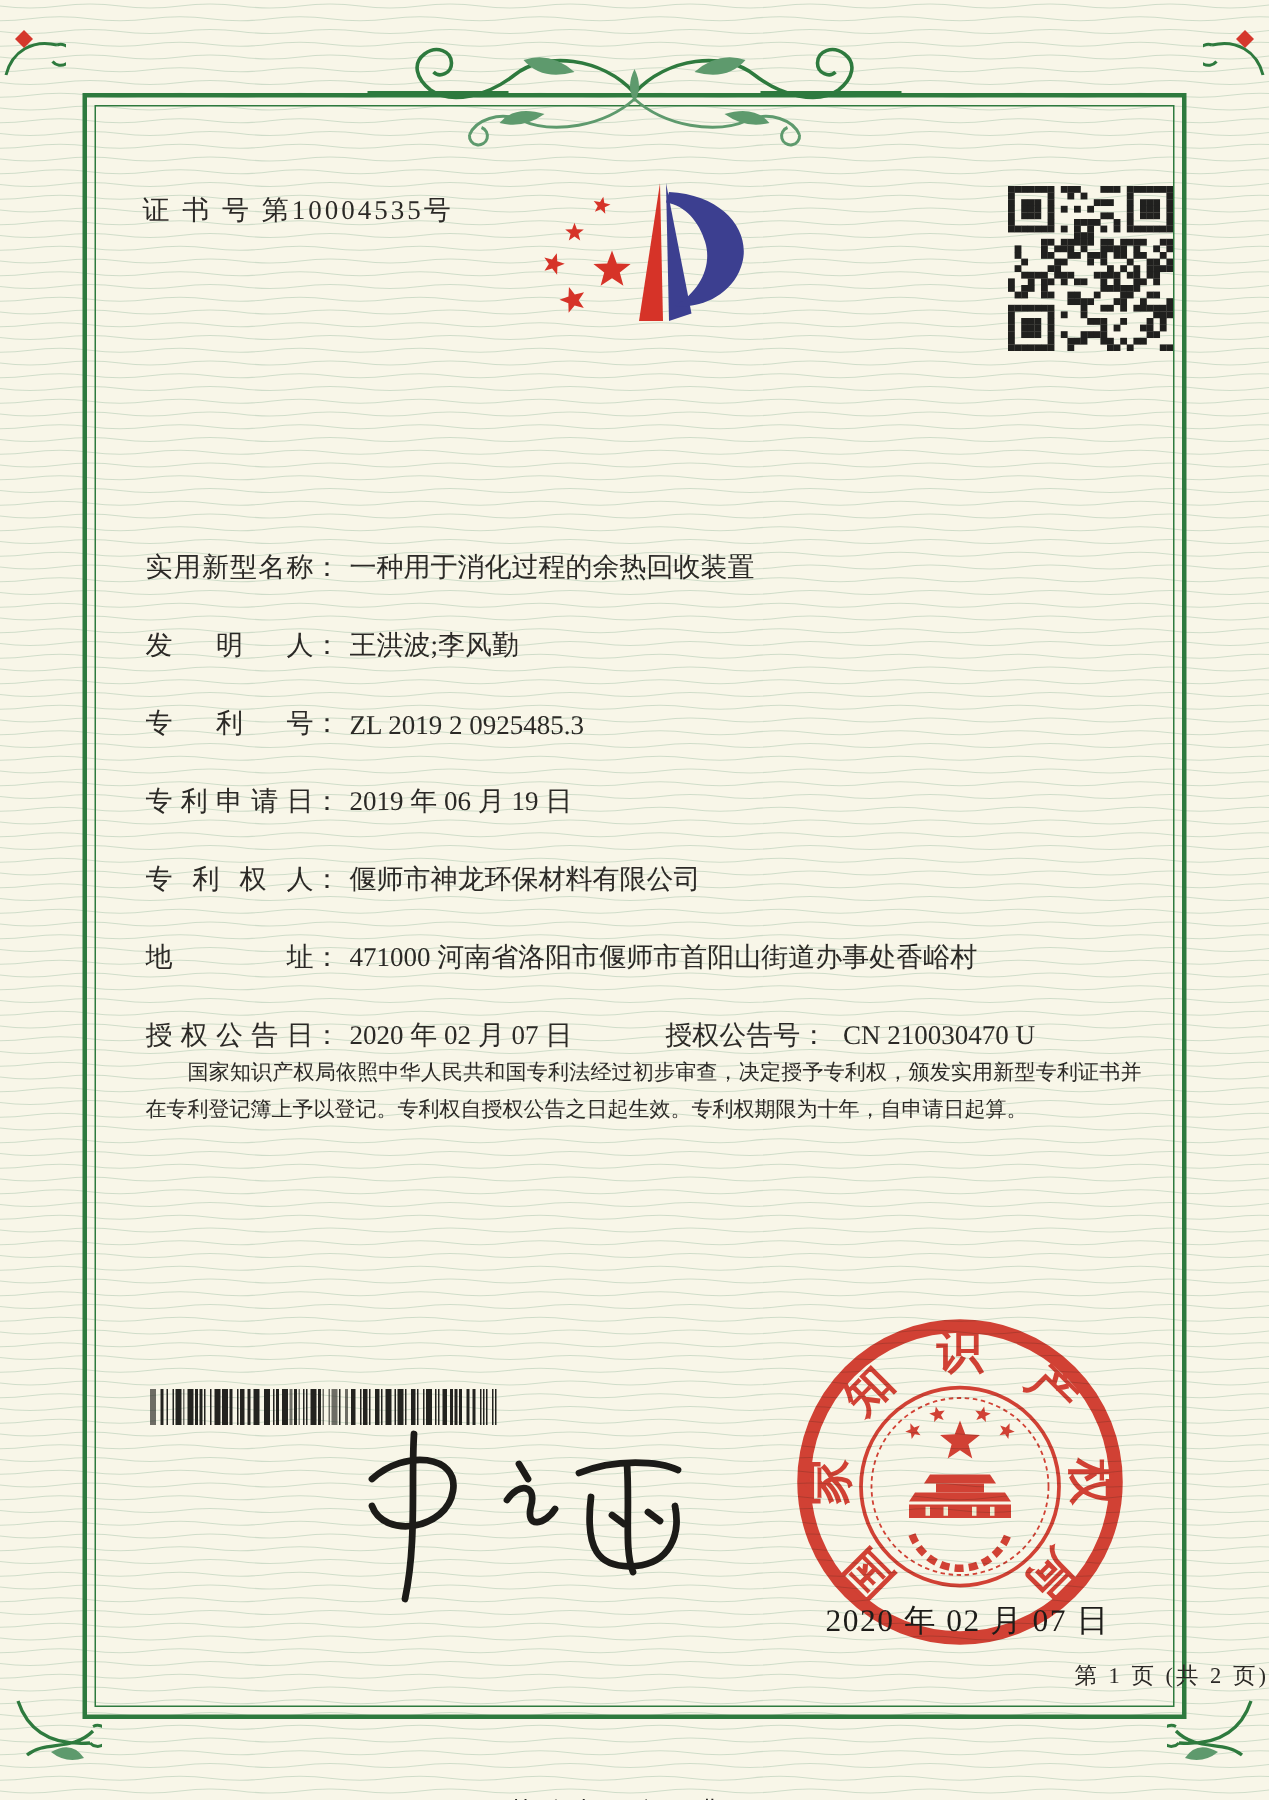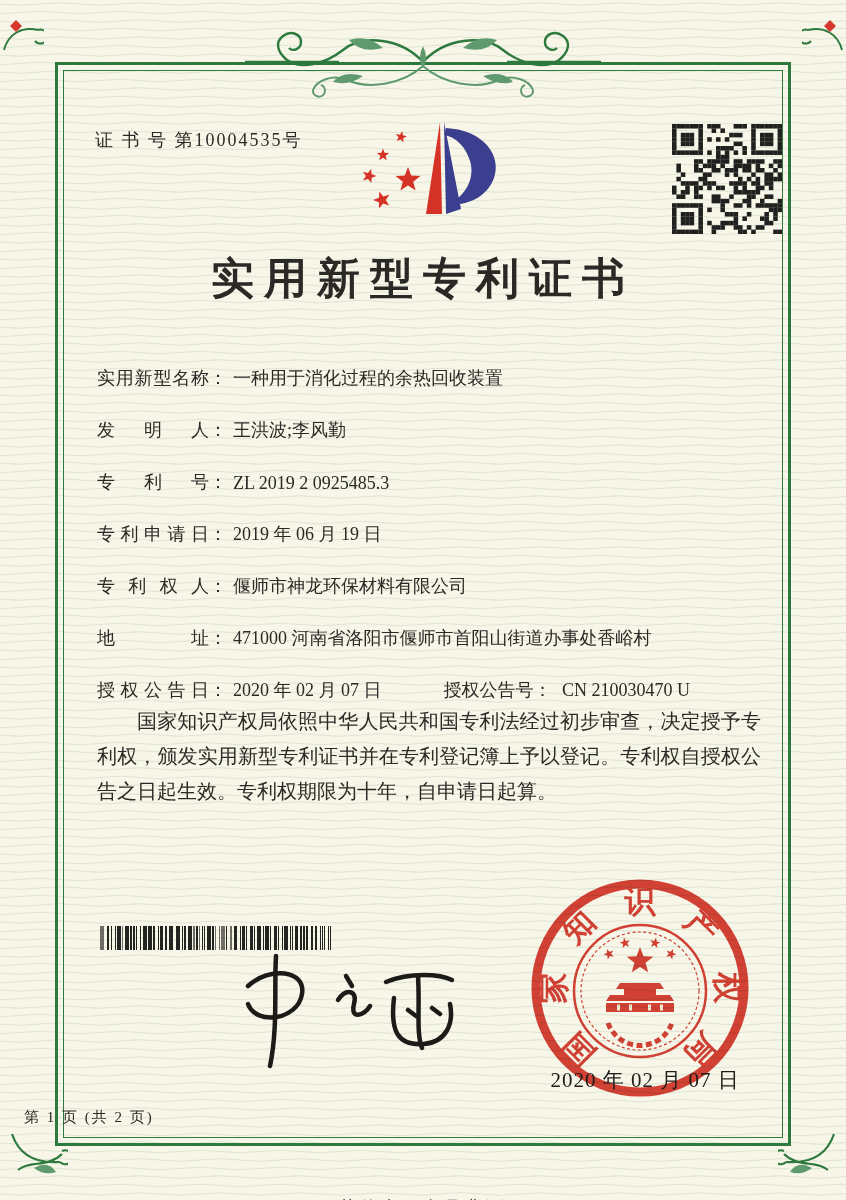--- a/index.html
+++ b/index.html
@@ -23,36 +23,36 @@
   .logo{position:absolute;left:352px;top:110px;}
   .qr{position:absolute;left:672px;top:124px;width:110px;height:110px;fill:#20201e;}
   .title{position:absolute;left:0;right:0;top:250px;text-align:center;
     font-size:43px;font-weight:bold;letter-spacing:10px;}
   .fields{position:absolute;left:97px;top:368px;width:664px;font-size:18px;}
   .frow{height:22px;margin-bottom:30px;white-space:nowrap;display:flex;align-items:flex-end;}
   .flabel{display:inline-block;width:112px;text-align:justify;text-align-last:justify;
     text-justify:inter-character;}
   .fval{margin-left:6px;}
   .fgroup2{margin-left:62px;}
-  .paras{position:absolute;left:97px;top:704px;width:664px;font-size:20px;line-height:1.76;
+  .paras{position:absolute;left:97px;top:704px;width:664px;font-size:14px;line-height:1.76;
     text-align:justify;}
   .paras p{margin:0;text-indent:2em;}
   .barcode{position:absolute;left:100px;top:926px;width:236px;height:24px;fill:#23231f;}
   .commissioner{position:absolute;left:97px;top:993px;font-size:20px;line-height:1.85;letter-spacing:2px;}
   .commissioner span{display:block;}
   .signature{position:absolute;left:218px;top:948px;stroke:#1c1b18;fill:none;
     stroke-width:4.5;stroke-linecap:round;stroke-linejoin:round;}
   .seal{position:absolute;left:515px;top:863px;mix-blend-mode:multiply;opacity:.94;}
   .seal-ring{fill:none;stroke:var(--seal_red,#d5372c);stroke-width:9;}
   .seal-chars text{font-family:"Liberation Serif","DejaVu Serif",serif;font-size:31px;font-weight:bold;
     fill:var(--seal_red,#d5372c);text-anchor:middle;dominant-baseline:central;}
   .emblem{stroke:var(--seal_red,#d5372c);fill:var(--seal_red,#d5372c);}
   .seal-date{position:absolute;left:520px;top:1066px;width:250px;text-align:center;
     font-size:21px;letter-spacing:1px;color:#1d1c19;}
-  .page-indicator{position:absolute;left:0;right:0;top:1108px;text-align:left;
+  .page-indicator{position:absolute;left:0;right:0;top:1108px;text-align:right;
     font-size:15px;letter-spacing:2px;padding-left:24px;}
   .back-note{position:absolute;left:0;right:0;top:1196px;text-align:center;
     font-size:17px;letter-spacing:4px;}
   .green-stroke{stroke:var(--border_green,#2e7a3e);fill:none;}
 </style>
 </head>
 <body>
 
 <div class="page" style="--border_green: #2e7a3e; --ornament_green: #5e9a6d; --seal_red: #d5372c; --logo_red: #d63328; --logo_blue: #3c3f90; --text: #2b2926; --bg: #f8f6e8;">
 
@@ -545,21 +545,20 @@
       <rect x="22.0" y="105.6" width="4.55" height="4.55"></rect>
       <rect x="26.4" y="105.6" width="4.55" height="4.55"></rect>
       <rect x="39.6" y="105.6" width="4.55" height="4.55"></rect>
       <rect x="66.0" y="105.6" width="4.55" height="4.55"></rect>
       <rect x="70.4" y="105.6" width="4.55" height="4.55"></rect>
       <rect x="79.2" y="105.6" width="4.55" height="4.55"></rect>
       <rect x="101.2" y="105.6" width="4.55" height="4.55"></rect>
       <rect x="105.6" y="105.6" width="4.55" height="4.55"></rect>
     </svg>
 
-  <div class="title">实用新型专利证书</div>
 
   <div class="fields">
     <div class="frow">
       <span class="flabel">实用新型名称</span>
         <span>：</span>
       <span class="fval">一种用于消化过程的余热回收装置</span>
     </div>
     <div class="frow">
       <span class="flabel">发明人</span>
         <span>：</span>

